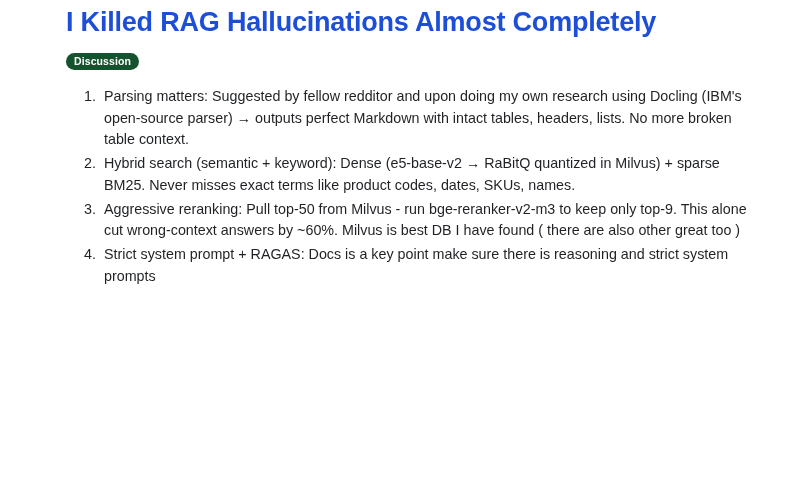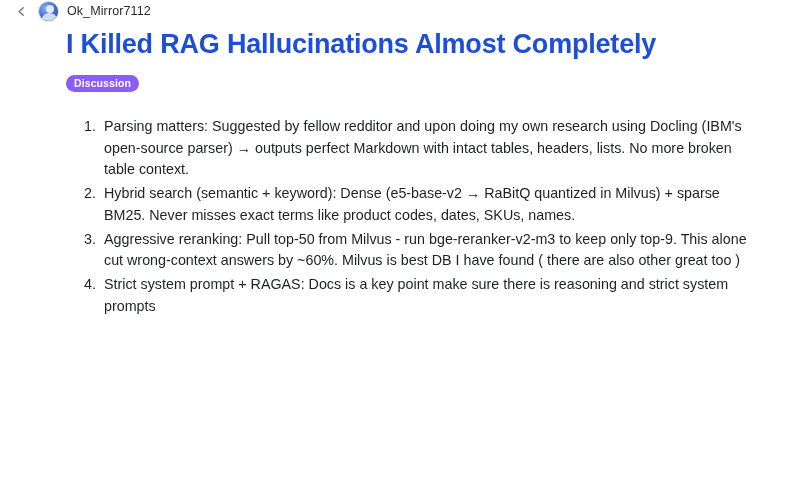--- a/index.html
+++ b/index.html
@@ -84,21 +84,21 @@
     font-weight: 700;
     color: #1d4ed8;
     margin: 7px 0 0 0;
     letter-spacing: -0.2px;
   }
 
   
   .flair {
     display: inline-block;
     margin-top: 14px;
-    background: #8b5cf6;
+    background: #14532d;
     color: #ffffff;
     font-size: 10.5px;
     font-weight: 700;
     padding: 2px 8px 3px;
     border-radius: 9px;
     line-height: 1.15;
     letter-spacing: .1px;
     cursor: pointer;
   }
 
@@ -106,47 +106,38 @@
   .body-text { margin-top: 6px; }
   .body-text p {
     font-size: 14.3px;
     line-height: 1.52;
     color: #1f2124;
     margin: 0 0 15px 0;
   }
   .body-text p:last-child { margin-bottom: 0; }
 
   ol.points {
-    margin: 16px 0 15px 0;
+    margin: 8px 0 15px 0;
     padding-left: 34px;
   }
   ol.points li {
     font-size: 14.3px;
     line-height: 1.52;
     color: #1f2124;
     margin-bottom: 2px;
     padding-left: 4px;
   }
 
   .spacer-top { height: 2px; }
 </style>
 </head>
 <body>
 
 <div class="post-wrap">
 
-  <div class="header-row">
-    <div class="back-arrow">
-      <svg width="11" height="11" viewBox="0 0 16 16" aria-hidden="true">
-        <path d="M10.5 2.5 L4.5 8 L10.5 13.5" fill="none" stroke="#6b6b6b" stroke-width="1.7" stroke-linecap="round" stroke-linejoin="round"></path>
-      </svg>
-    </div>
-    <div class="avatar"></div>
-    <span class="username">Ok_Mirror7112</span>
-  </div>
 
   <h1 class="post-title">I Killed RAG Hallucinations Almost Completely</h1>
 
   <div><span class="flair">Discussion</span></div>
 
   <div class="body-text">
     <div class="spacer-top"></div>
 
     <ol class="points">
       <li>Parsing matters: Suggested by fellow redditor and upon doing my own research using Docling (IBM's open-source parser) → outputs perfect Markdown with intact tables, headers, lists. No more broken table context.</li>

